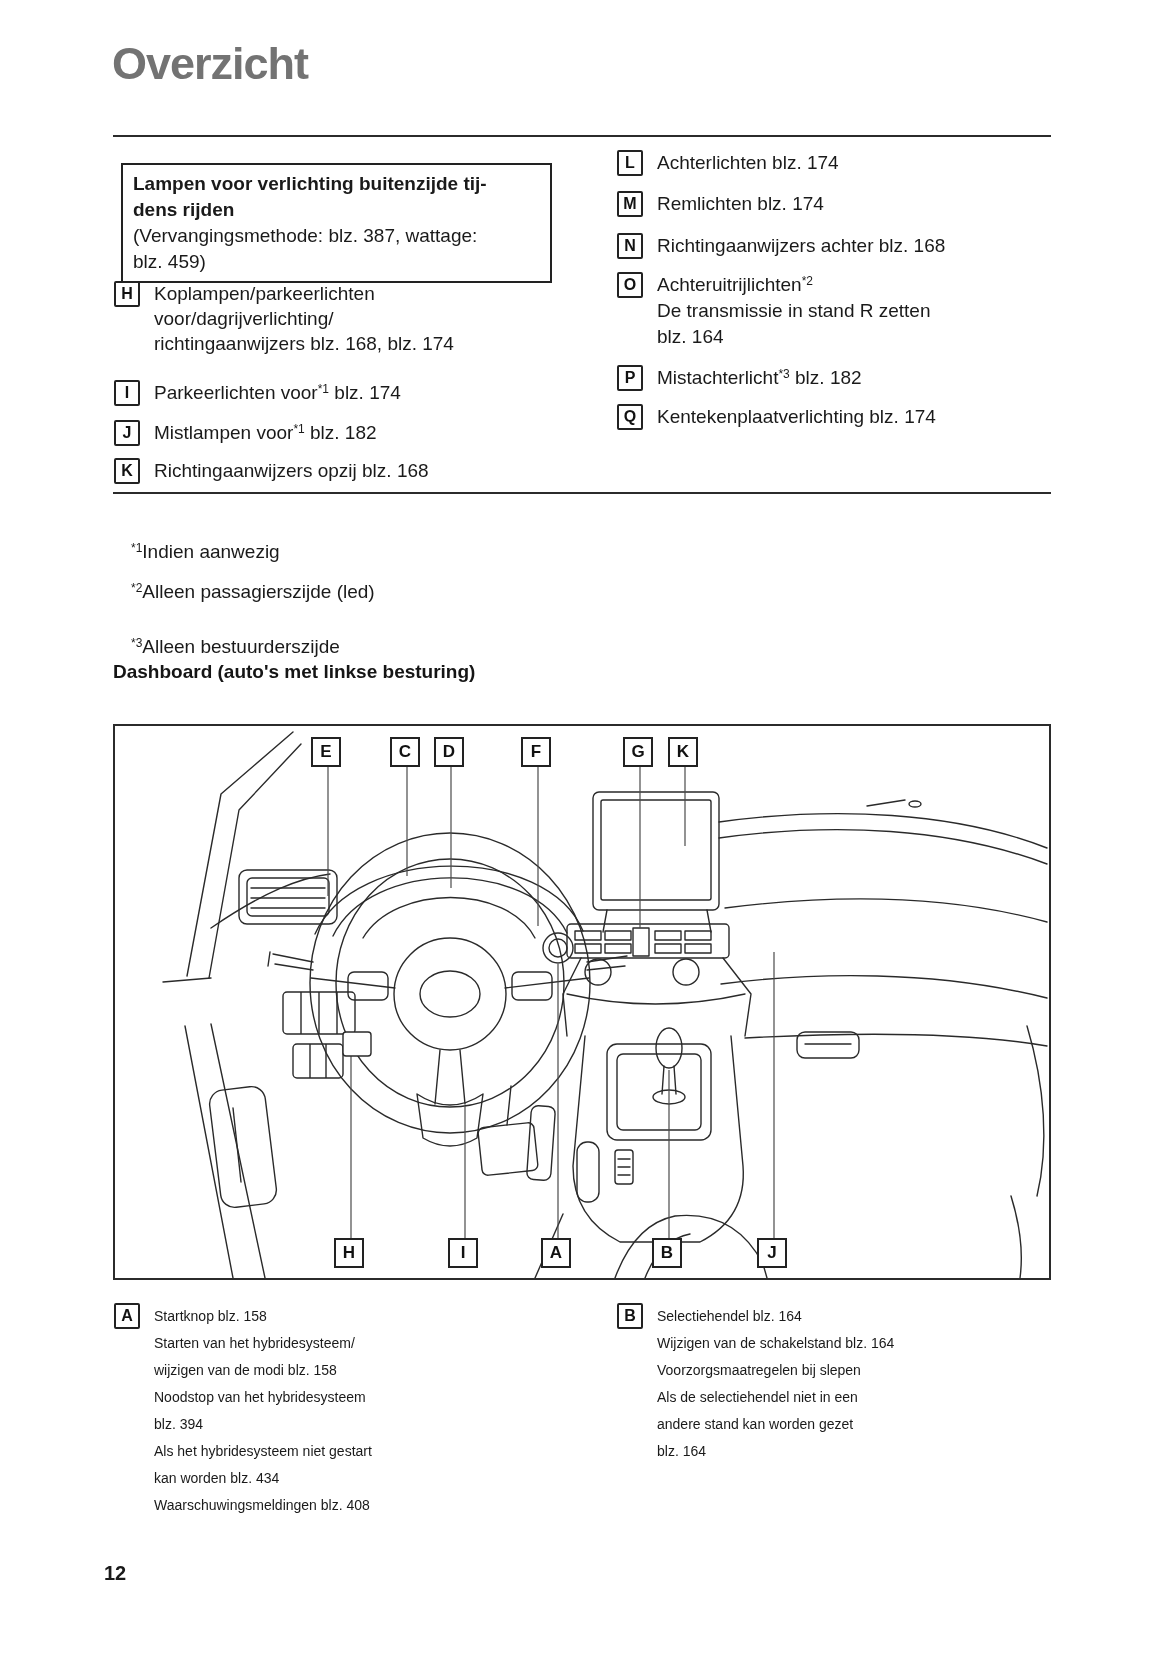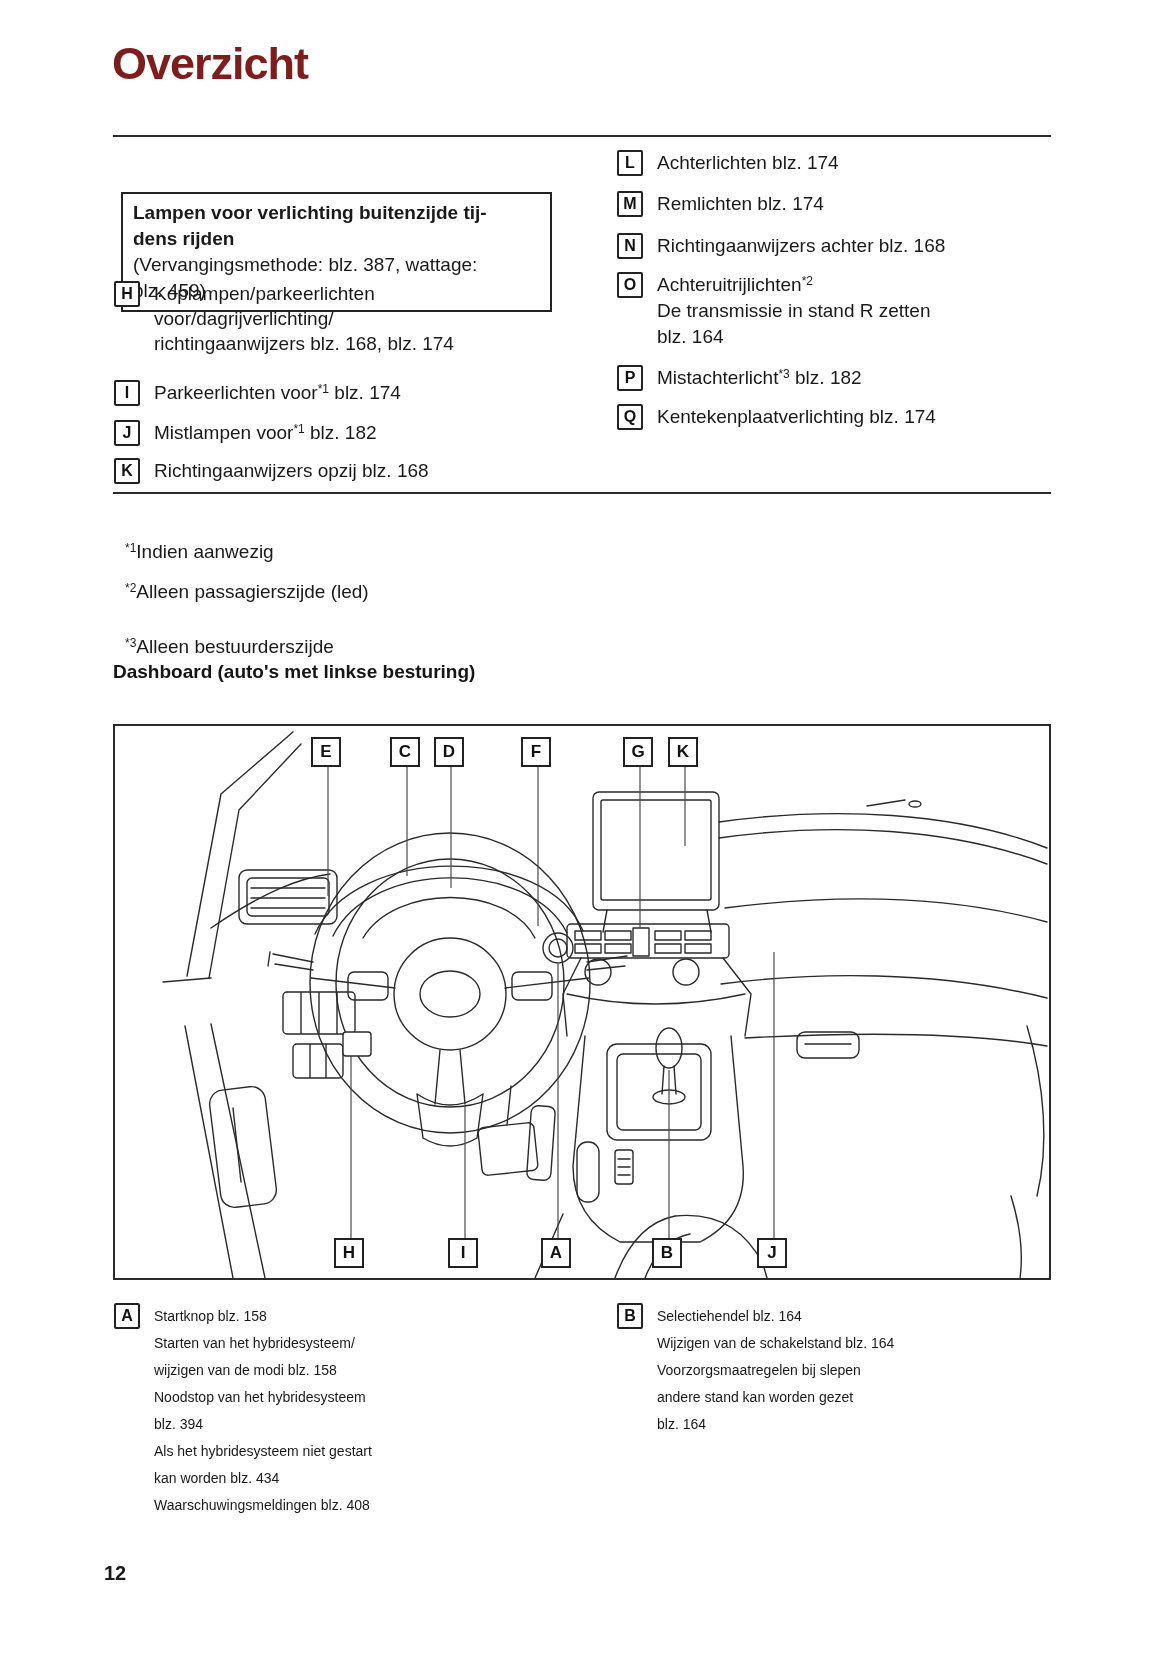--- a/index.html
+++ b/index.html
@@ -7,41 +7,40 @@
     position:relative;
     width:1165px;height:1653px;
     background:#ffffff;
     font-family:"Liberation Sans","DejaVu Sans",sans-serif;
     color:#1a1a1a;
     overflow:hidden;
   }
   .rule{position:absolute;height:2px;background:#2b2b2b;}
   .title{
     position:absolute;left:112px;top:38px;
-    font-size:45px;font-weight:bold;letter-spacing:-1px;color:#7f1d1d;
+    font-size:45px;font-weight:bold;letter-spacing:-1px;color:#737373;
   }
   .lampbox{
     position:absolute;left:121px;top:163px;width:431px;
     box-sizing:border-box;border:2px solid #222;
     padding:6px 10px 6px 10px;
-    margin-top:29px;
   }
   .lampbox .b{font-weight:bold;font-size:19px;line-height:26px;}
   .lampbox .n{font-size:19px;line-height:26px;}
   .item{position:absolute;display:flex;gap:14px;align-items:flex-start;}
   .lbox{
     box-sizing:border-box;flex:0 0 26px;width:26px;height:26px;margin-top:0px;
     border:2px solid #222;border-radius:2px;background:#fff;
     display:flex;align-items:center;justify-content:center;
     font-weight:bold;font-size:16px;color:#111;
   }
   .itext{font-size:19px;line-height:25px;color:#1a1a1a;}
   .itext27{font-size:14px;line-height:27px;color:#1a1a1a;}
   sup.fnmark{font-size:12px;line-height:0;vertical-align:6px;}
-  .footnote{position:absolute;left:125px;font-size:19px;line-height:24px;}
+  .footnote{position:absolute;left:131px;font-size:19px;line-height:24px;}
   .subhead{position:absolute;left:113px;font-size:19px;font-weight:bold;color:#151515;}
   
   #frame{
     position:absolute;left:113px;top:724px;width:938px;height:556px;
     box-sizing:border-box;border:2px solid #2b2b2b;background:#fff;
   }
   #frame svg{position:absolute;left:0;top:0;}
   .dlabel{
     position:absolute;width:30px;height:30px;box-sizing:border-box;
     border:2px solid #222;background:#fff;
@@ -262,20 +261,21 @@
       <div>Waarschuwingsmeldingen blz. 408</div>
     </div>
   </div>
 
   <div class="item" style="left:617px;top:1303px;width:430px;">
     <span class="lbox">B</span>
     <div class="itext27">
       <div>Selectiehendel blz. 164</div>
       <div>Wijzigen van de schakelstand blz. 164</div>
       <div>Voorzorgsmaatregelen bij slepen</div>
+      <div>Als de selectiehendel niet in een</div>
       <div>andere stand kan worden gezet</div>
       <div>blz. 164</div>
     </div>
   </div>
 
   <div class="pagenum">12</div>
 
 </div>
 
 </body></html>

